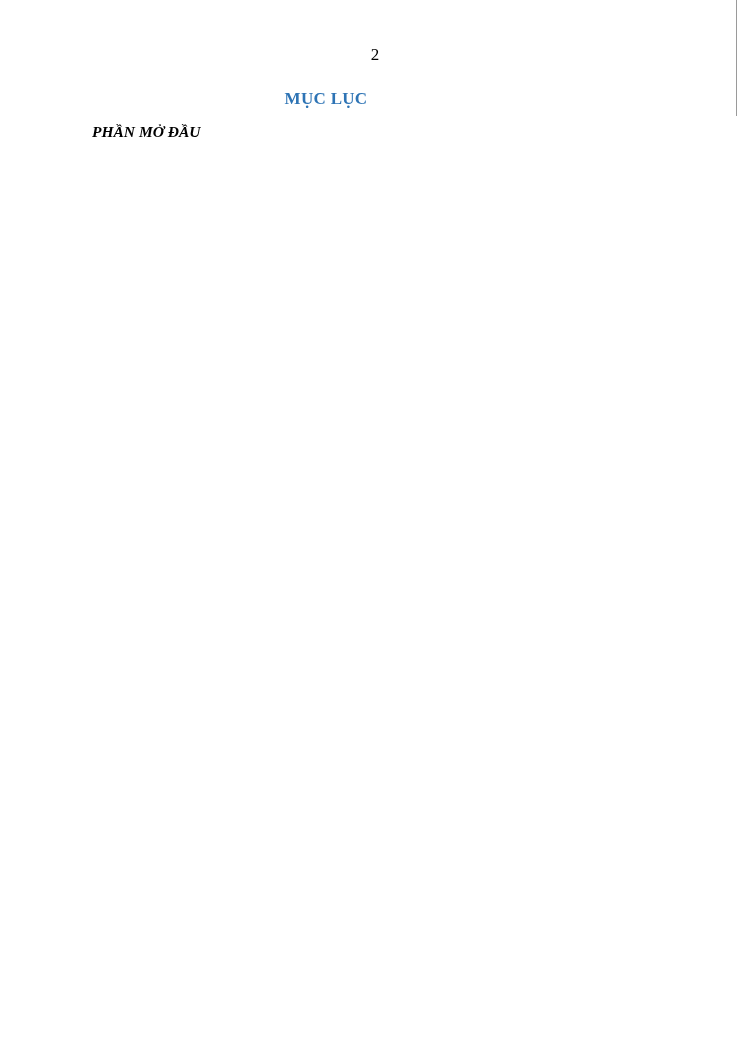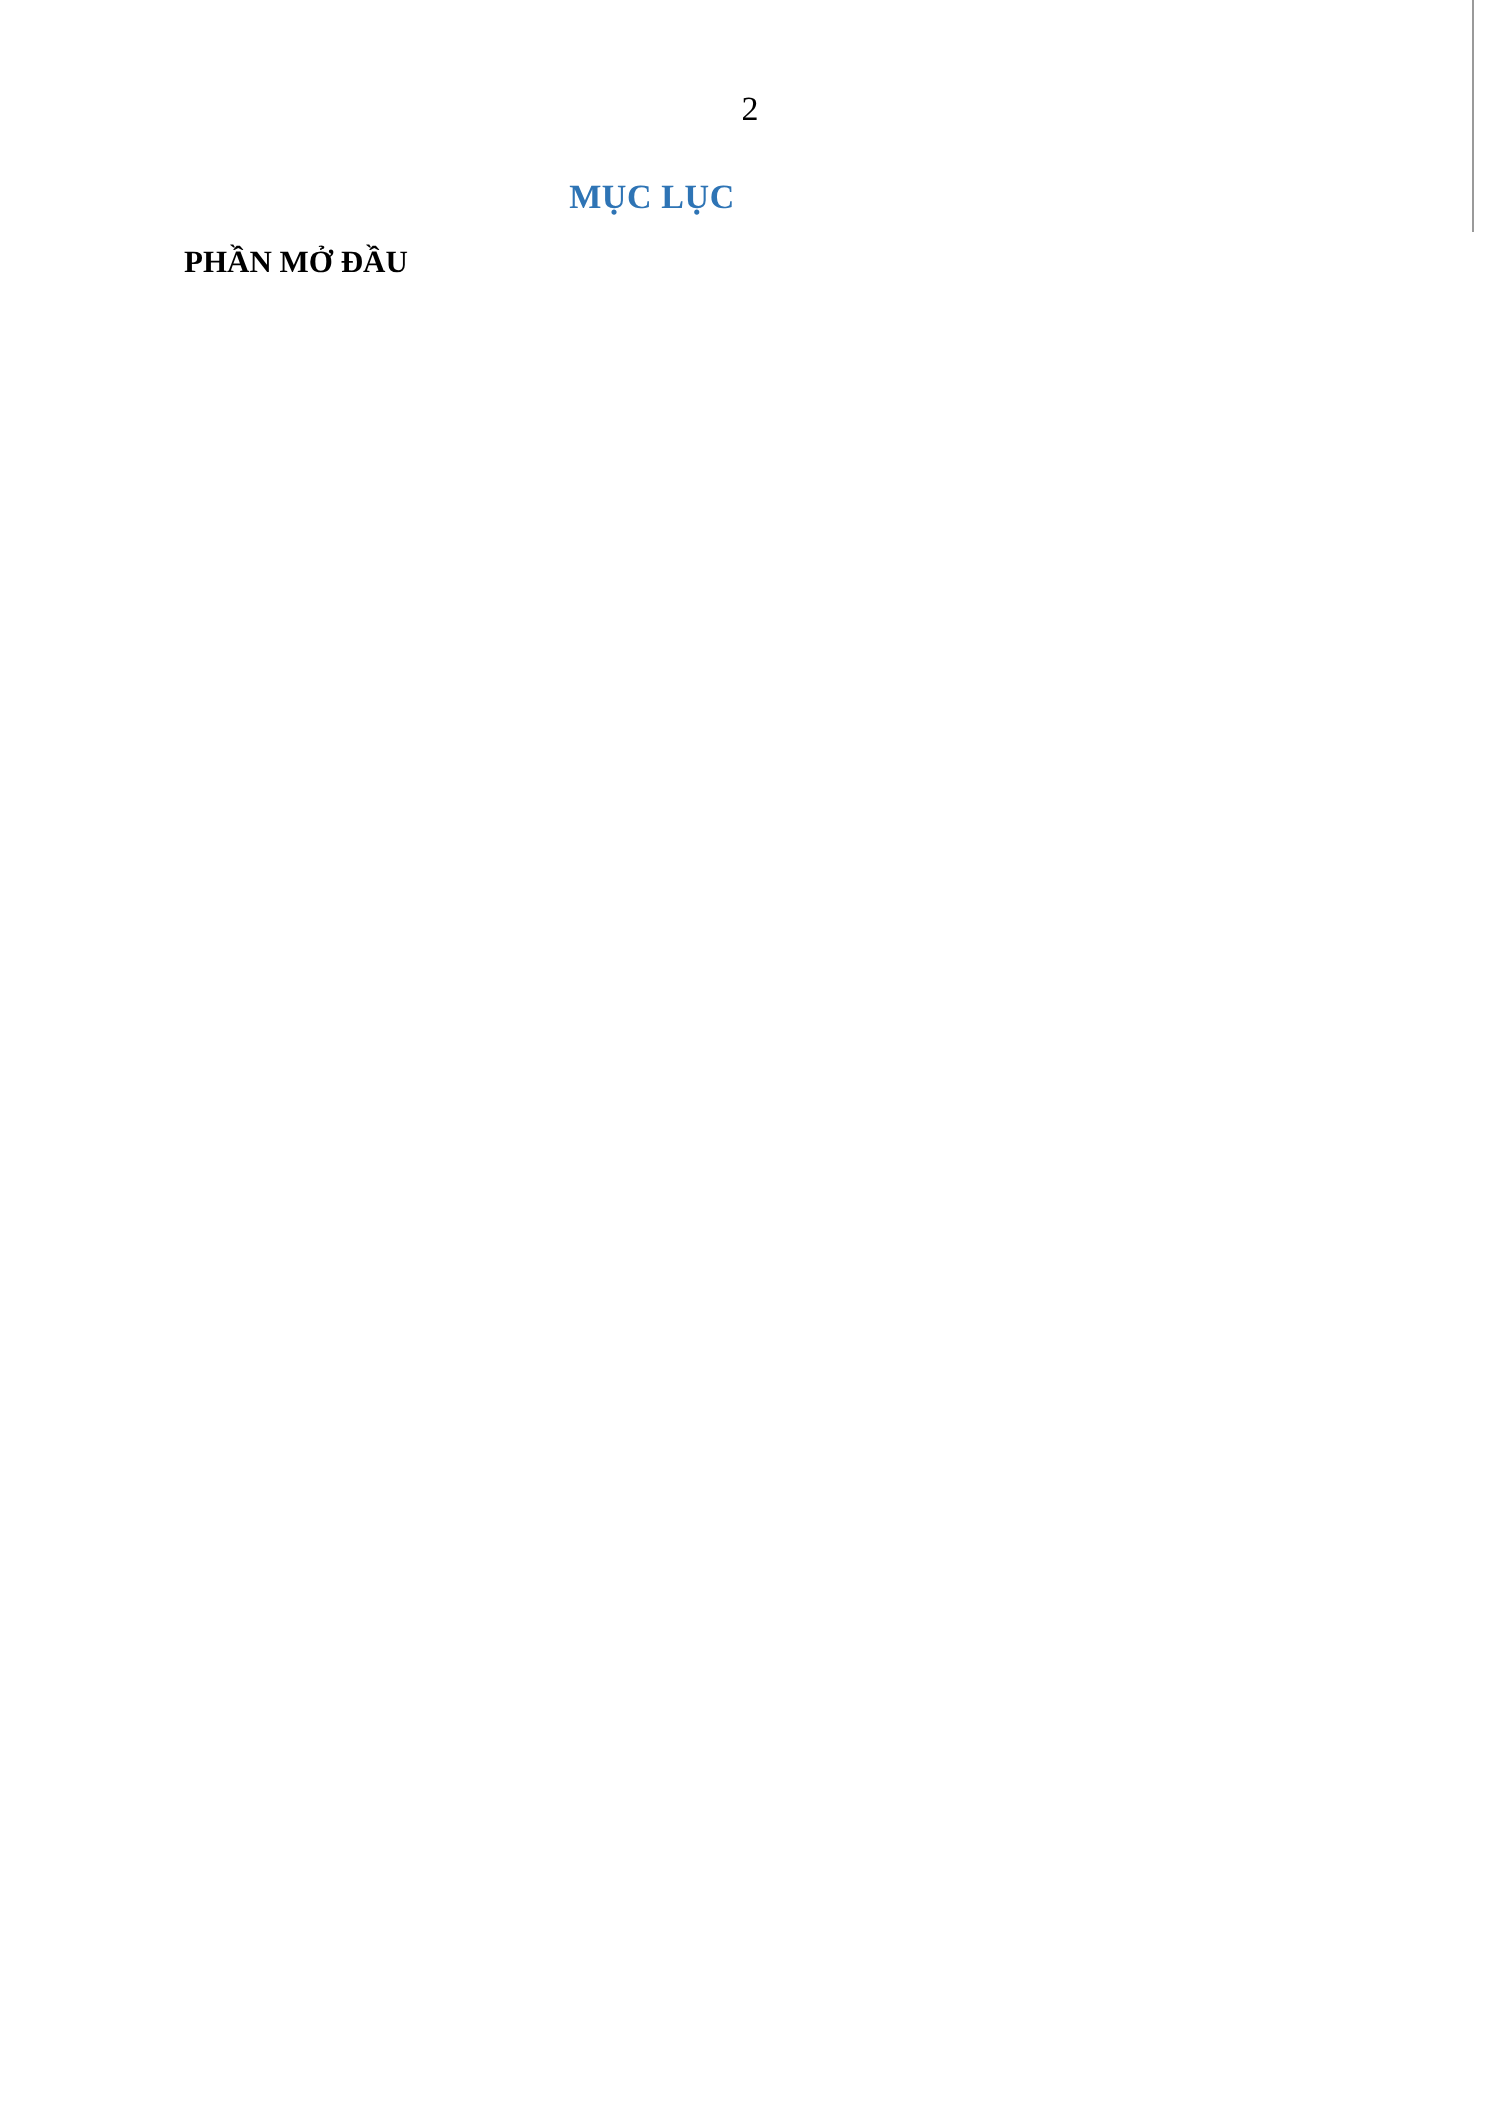--- a/index.html
+++ b/index.html
@@ -60,20 +60,21 @@
   .toc-entry {
     display: flex;
     align-items: baseline;
     width: 100%;
     font-size: 15.5px;
     line-height: 32px;
     white-space: nowrap;
   }
   .toc-entry .label {
     flex: 0 0 auto;
+    font-style: italic;
   }
   .toc-entry .leader {
     flex: 1 1 auto;
     overflow: hidden;
     white-space: nowrap;
     margin: 0 0px;
     font-size: 15.5px;
     letter-spacing: 0.5px;
     transform: translateY(-1px);
   }

